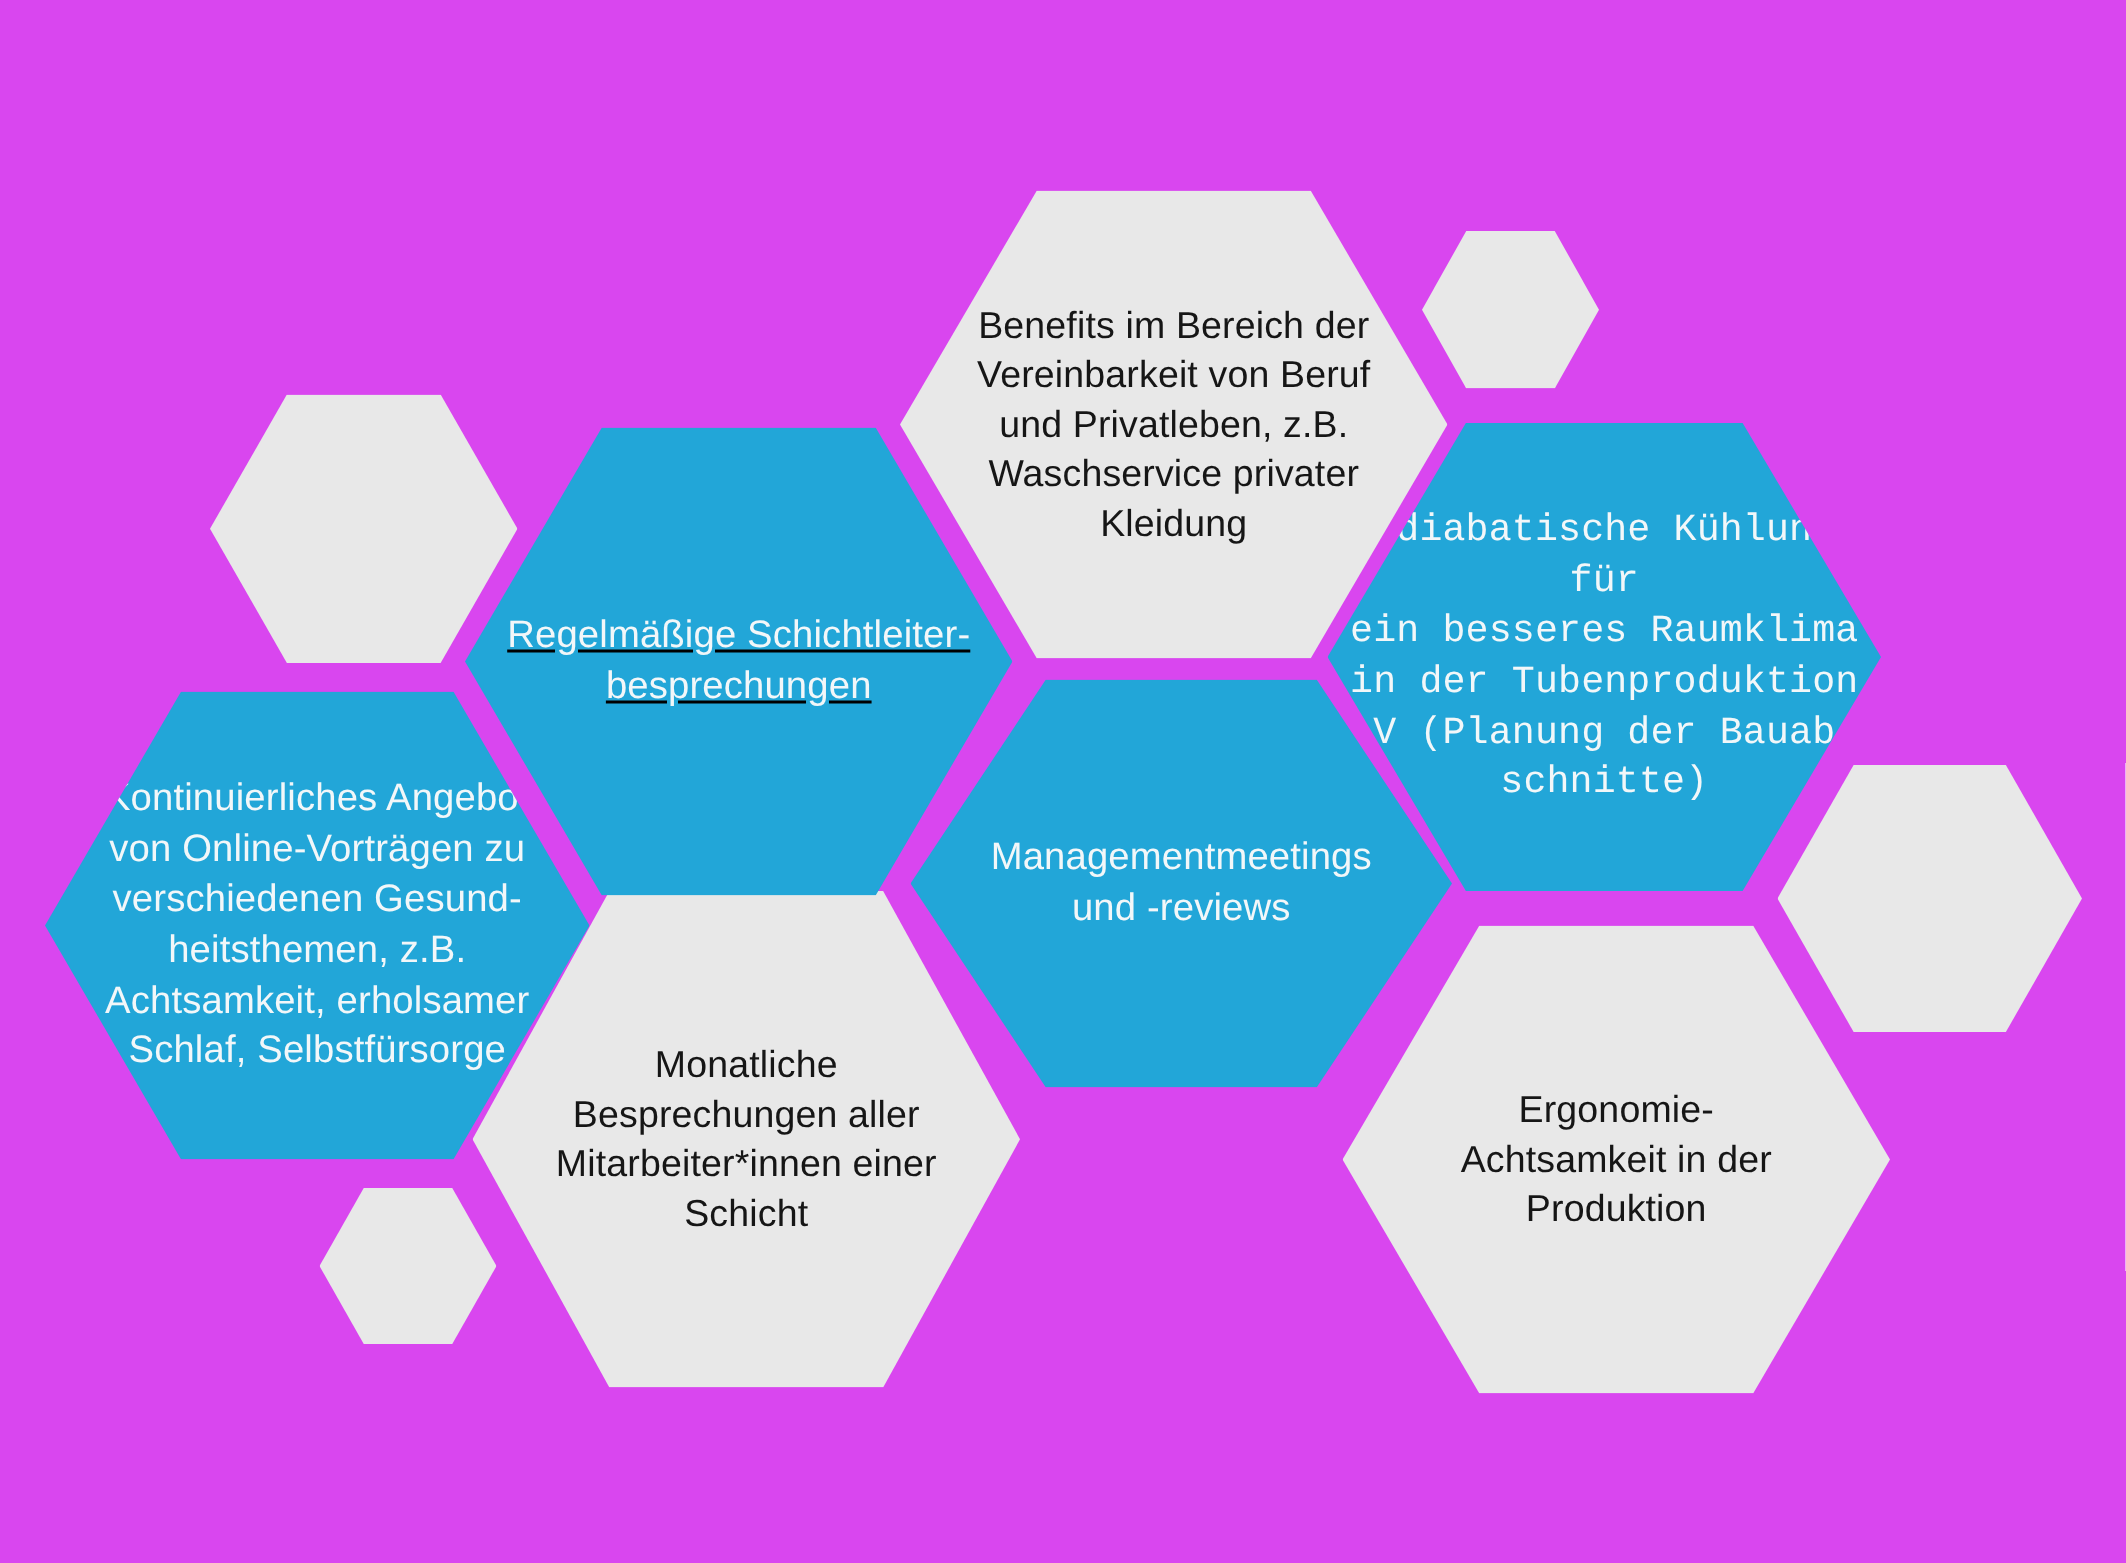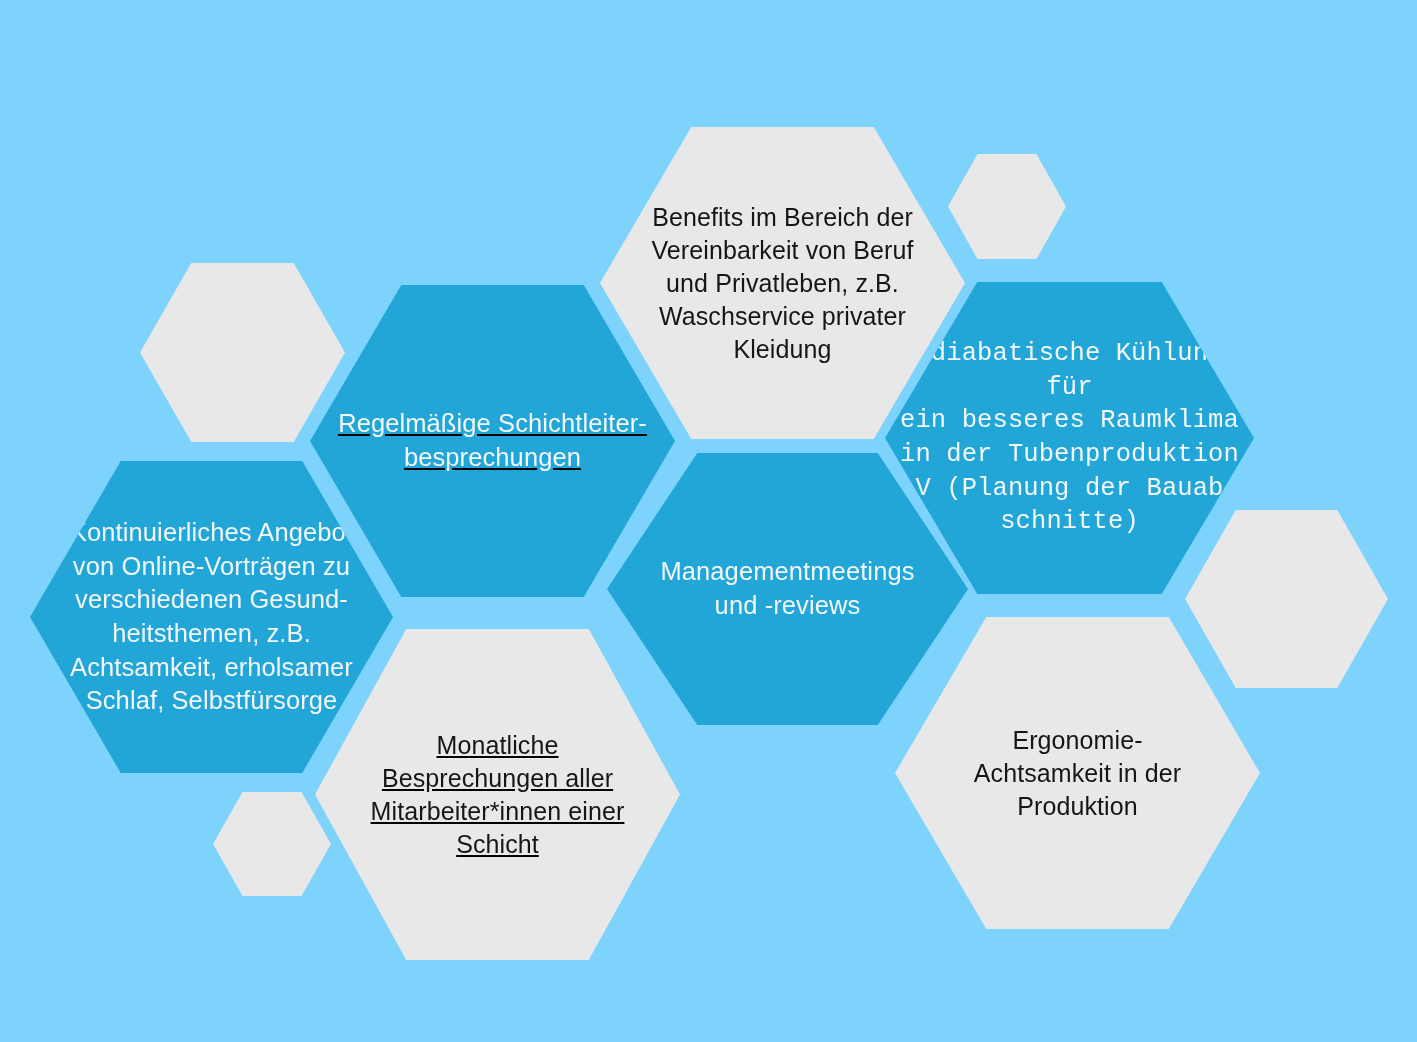--- a/index.html
+++ b/index.html
@@ -8,21 +8,21 @@
     padding: 0;
     background: #ffffff;
   }
   body {
     font-family: "Liberation Sans", sans-serif;
   }
   #stage {
     position: relative;
     width: 1417px;
     height: 1042px;
-    background: #7dd3fc;
+    background: #d946ef;
     overflow: hidden;
   }
   .hex {
     position: absolute;
     display: flex;
     align-items: center;
     justify-content: center;
     box-sizing: border-box;
     -webkit-clip-path: polygon(25% 0%, 75% 0%, 100% 50%, 75% 100%, 25% 100%, 0% 50%);
     clip-path: polygon(25% 0%, 75% 0%, 100% 50%, 75% 100%, 25% 100%, 0% 50%);
@@ -75,21 +75,21 @@
   </div>
 
   <div class="hex hex-gray" style="left:600px; top:127px; width:365px; height:312px;">
     <span class="hex-label label-dark fs-mid">Benefits im Bereich der
 Vereinbarkeit von Beruf
 und Privatleben, z.B.
 Waschservice privater
 Kleidung</span>
   </div>
 
-  <div class="hex hex-gray" style="left:315px; top:629px; width:365px; height:331px;text-decoration:underline;">
+  <div class="hex hex-gray" style="left:315px; top:594px; width:365px; height:331px;">
     <span class="hex-label label-dark fs-mid">Monatliche
 Besprechungen aller
 Mitarbeiter*innen einer
 Schicht</span>
   </div>
 
   <div class="hex hex-gray" style="left:895px; top:617px; width:365px; height:312px;">
     <span class="hex-label label-dark fs-mid">Ergonomie-
 Achtsamkeit in der
 Produktion</span>

